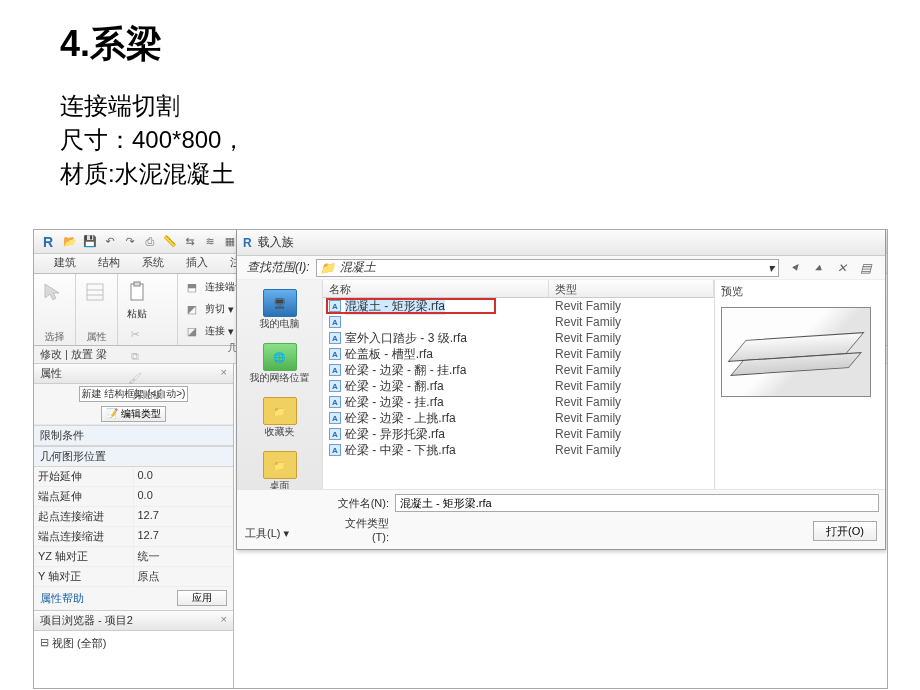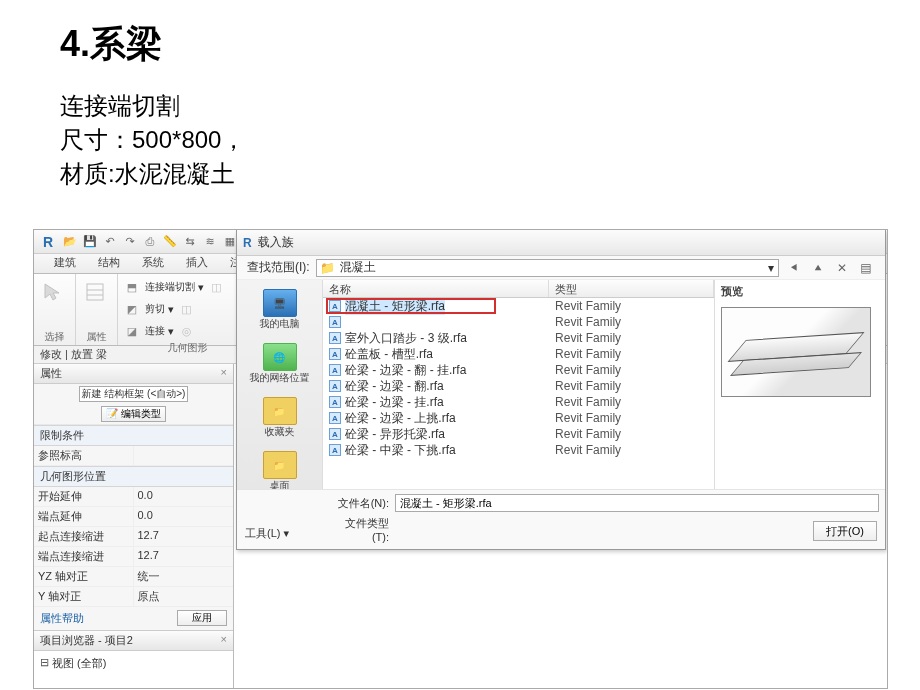--- a/index.html
+++ b/index.html
@@ -235,21 +235,21 @@
     .dlg-title {
       height: 26px;
       background: linear-gradient(#fcfcfc,#e8e8e8);
       display: flex; align-items: center; gap: 6px; padding: 0 6px;
       border-bottom: 1px solid #ccc;
     }
     .dlg-title .dt-icon { color: #2a6fb3; font-weight: bold; }
     .dlg-path {
       height: 24px; background: #f9f9f9;
       border-bottom: 1px solid #eee;
-      display: flex; align-items: center; gap: 6px; padding: 0 10px;
+      display: flex; align-items: center; gap: 6px; padding: 0 10px; font-style: italic;
     }
     .dlg-path .ddl {
       flex: 1; height: 18px; border: 1px solid #aaa; background: #fff;
       display: flex; align-items: center; gap: 4px; padding: 0 4px;
     }
     .dlg-path .nav-ic { width: 18px; height:18px; display:inline-flex; align-items:center; justify-content:center; color:#666; }
     .dlg-body {
       flex: 1; display: flex; min-height: 0;
     }
     
@@ -299,21 +299,21 @@
     .frow .c2 { flex: 1; padding: 0 6px; color:#555; white-space: nowrap; }
     .frow .fi { width:12px; height:12px; background:#d8eafc; border:1px solid #6aa0d8; display:inline-flex; align-items:center; justify-content:center; font-size:8px; color:#2a6fb3; font-weight:bold; }
     .frow.sel .c1 span.fname { background:#cde8ff; }
     .red-hl2 {
       position: absolute; border: 2px solid #d32f2f; pointer-events: none;
     }
     
     .preview {
       width: 170px; background:#fff;
       padding: 4px 6px;
-      font-size: 11px; color:#444;font-weight:bold;
+      font-size: 11px; color:#444;
     }
     .prev-box {
       margin-top: 8px;
       width: 150px; height: 90px;
       border: 1px solid #888;
       background: linear-gradient(135deg,#fdfdfd 45%,#e4e4e4 60%);
       position: relative;
     }
     .prev-box::before {
       content:""; position:absolute; left:18px; top:28px;
@@ -349,21 +349,21 @@
       font-size: 11px;
     }
     svg { display:block; }
   </style>
 </head>
 <body>
 
 <div class="doc-title">4.系梁</div>
 <div class="doc-body">
   <div>连接端切割</div>
-  <div>尺寸：500*800，</div>
+  <div>尺寸：400*800，</div>
   <div>材质:水泥混凝土</div>
 </div>
 
 <div class="app">
 
   <div class="titlebar">
     <span class="logo-r">R</span>
     <div class="qat">
       <span class="qicon">📂</span>
       <span class="qicon">💾</span>
@@ -413,20 +413,39 @@
           <span class="rbtn big dim">
             <svg width="22" height="22">
               <rect x="3" y="3" width="16" height="16" fill="none" stroke="#888"></rect>
               <line x1="3" y1="9" x2="19" y2="9" stroke="#888"></line>
               <line x1="3" y1="14" x2="19" y2="14" stroke="#888"></line>
             </svg>
           </span>
         </div>
       <div class="rglabel">属性</div>
     </div>
+    <div class="rgroup" style="width:60px">
+      <div class="rbtns">
+        <div style="display:flex;flex-direction:column;align-items:center">
+          <span class="rbtn big">
+              <svg width="22" height="22">
+                <rect x="5" y="3" width="12" height="16" fill="#fff" stroke="#888"></rect>
+                <rect x="8" y="1" width="6" height="4" fill="#ddd" stroke="#888"></rect>
+              </svg>
+            </span>
+          <span style="font-size:10px">粘贴</span>
+        </div>
+        <div style="display:flex;flex-direction:column;gap:2px;margin-left:3px">
+          <span class="rbtn dim">✂</span>
+          <span class="rbtn dim">⧉</span>
+          <span class="rbtn dim">🖌</span>
+        </div>
+      </div>
+      <div class="rglabel">剪贴板</div>
+    </div>
     <div class="rgroup" style="width:140px">
       <div class="rbtns" style="flex-direction:column;gap:2px">
         <div style="display:flex;align-items:center;gap:3px">
             <span class="rbtn">⬒</span>
             <span style="font-size:10px">连接端切割</span>
             <span>▾</span>
             <span class="rbtn dim">◫</span>
           </div>
         <div style="display:flex;align-items:center;gap:3px">
             <span class="rbtn">◩</span>
@@ -514,26 +533,20 @@
     <div class="props">
       <div class="props-title">
         <span>属性</span>
         <span style="float:right;color:#888">×</span>
       </div>
       <div class="props-row">
         <div class="props-select">新建 结构框架 (&lt;自动&gt;)</div>
         <button class="props-btn">📝 <span>编辑类型</span></button>
       </div>
       <div class="props-section-head">限制条件</div>
-      <div class="props-grid">
-        <div class="grow">
-            <div class="gcellL">参照标高</div>
-            <div class="gcellR"></div>
-          </div>
-      </div>
       <div class="props-section-head">几何图形位置</div>
       <div class="props-grid">
         <div class="grow">
             <div class="gcellL">开始延伸</div>
             <div class="gcellR">0.0</div>
           </div>
         <div class="grow">
             <div class="gcellL">端点延伸</div>
             <div class="gcellR">0.0</div>
           </div>

